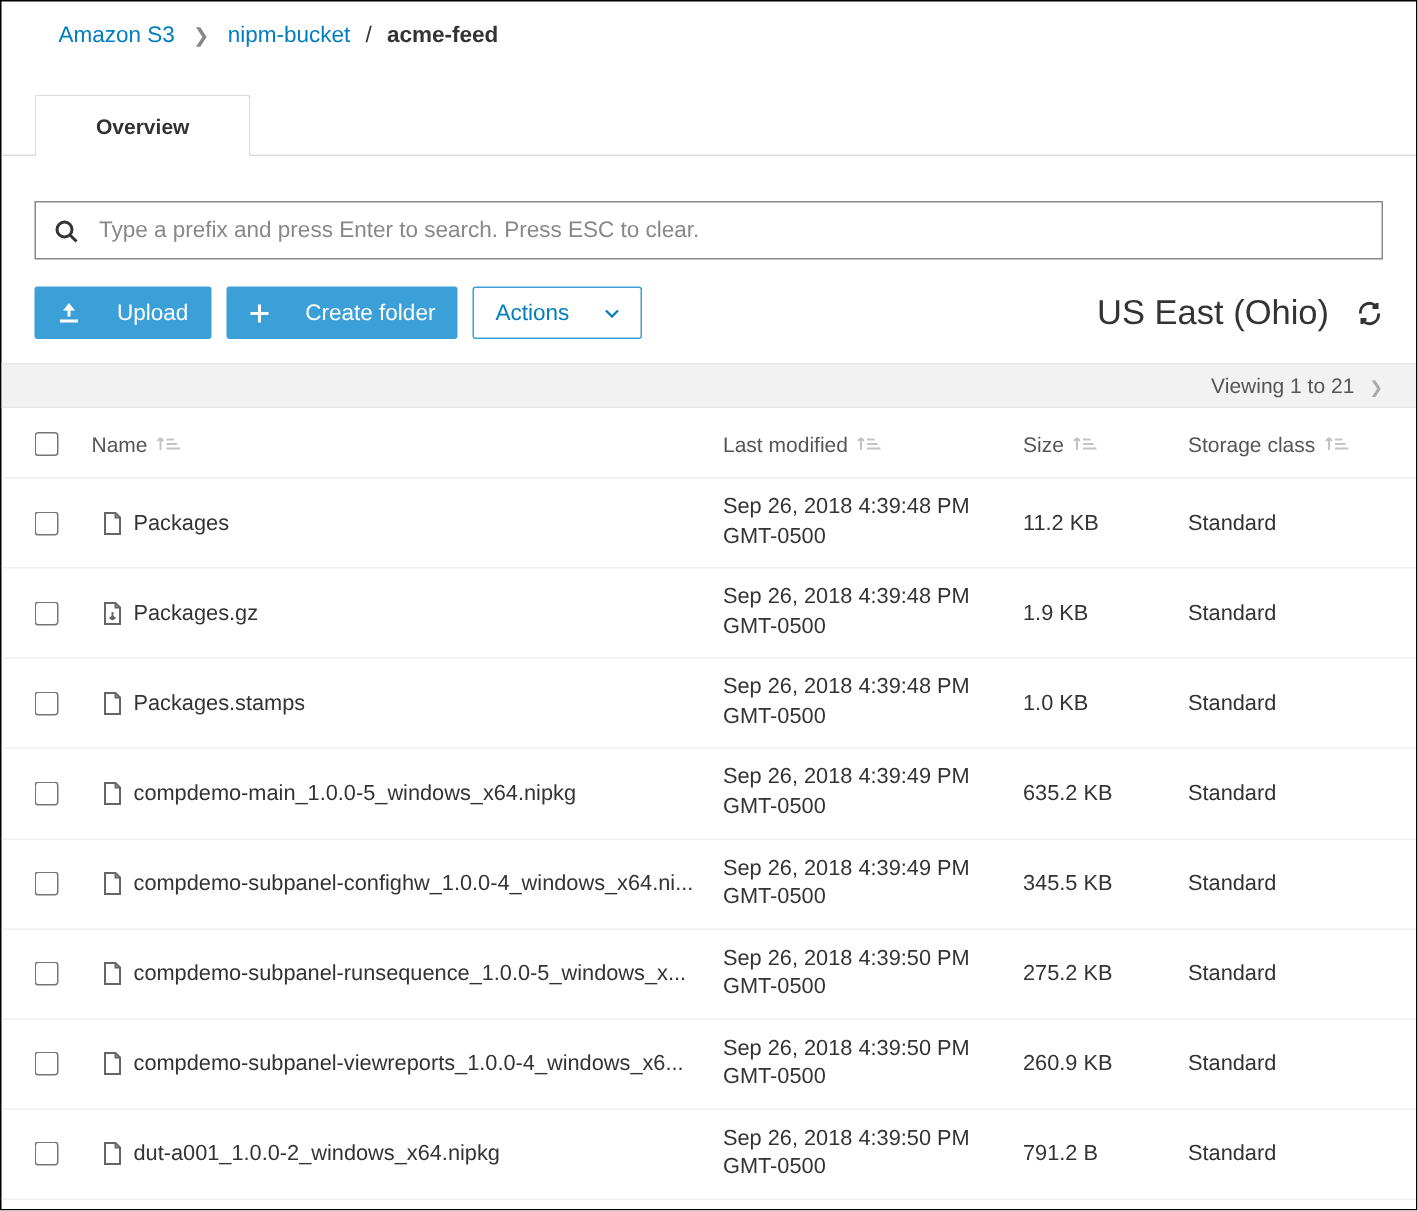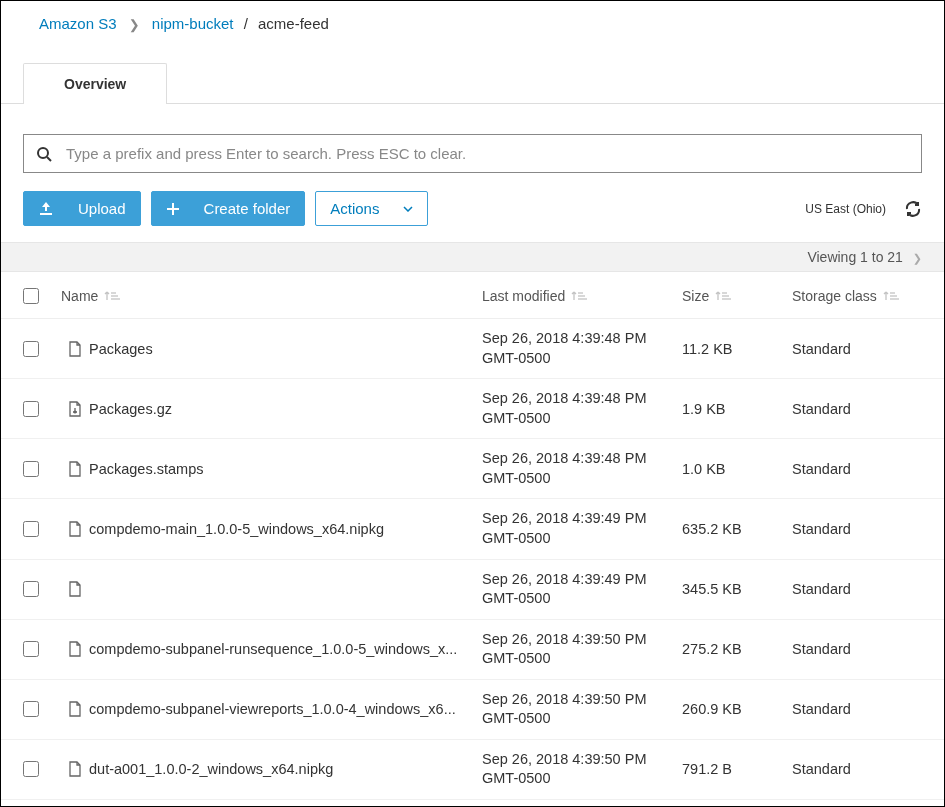--- a/index.html
+++ b/index.html
@@ -4,42 +4,42 @@
 <style>
 * { box-sizing: border-box; margin: 0; padding: 0; }
 body { font-family: "Helvetica Neue", Arial, sans-serif; font-size: 14px; color: #333; background: #fff; width: 945px; }
 .container { border: 1px solid #000; width: 945px; height: 807px; overflow: hidden; position: relative; }
 
 
 .breadcrumb { padding: 14px 20px 10px 38px; font-size: 15px; }
 .breadcrumb a { color: #007dbc; text-decoration: none; cursor: pointer; }
 .breadcrumb .sep { color: #888; margin: 0 8px; font-size: 13px; }
 .breadcrumb .slash { color: #333; margin: 0 6px; }
-.breadcrumb .current { color: #333; }
+.breadcrumb .current { color: #333; font-weight: bold; }
 
 
 .tabs { border-bottom: 1px solid #ddd; padding-left: 22px; margin-top: 20px; }
 .tab { display: inline-block; border: 1px solid #ddd; border-bottom: none; border-radius: 2px 2px 0 0; padding: 12px 40px; background: #fff; font-weight: bold; font-size: 14px; color: #333; position: relative; top: 1px; }
 
 
 .search-wrap { padding: 30px 22px 0 22px; }
 .search { border: 1px solid #888; display: flex; align-items: center; padding: 10px 12px; }
 .search .sicon { margin-right: 14px; }
 .search input { border: none; outline: none; font-size: 15px; width: 100%; color: #333; }
 .search input::placeholder { color: #888; }
 
 
 .toolbar { display: flex; align-items: center; padding: 18px 22px 16px 22px; }
 .btn { display: inline-flex; align-items: center; padding: 8px 14px; font-size: 15px; cursor: pointer; border-radius: 2px; margin-right: 10px; gap: 16px; }
 .btn.primary { background: #3ca0d8; color: #fff; border: 1px solid #3ca0d8; }
 .btn.outline { background: #fff; color: #007dbc; border: 1px solid #3ca0d8; }
 .btn .bicon { margin-right: 8px; display: inline-flex; }
 .btn .caret { margin-left: 8px; }
 .spacer { flex: 1; }
-.region { font-size: 12px; color: #333; margin-right: 18px; }
+.region { font-size: 23px; color: #333; margin-right: 18px; }
 .refresh { cursor: pointer; }
 
 
 .subheader { background: #f2f2f2; border-top: 1px solid #e6e6e6; border-bottom: 1px solid #e6e6e6; padding: 6px 22px; text-align: right; color: #555; font-size: 14px; }
 .subheader .chev { color: #aaa; margin-left: 6px; font-size: 11px; }
 
 
 .thead, .trow { display: flex; align-items: center; padding: 0 22px; }
 .thead { padding-top: 16px; padding-bottom: 14px; border-bottom: 1px solid #eee; }
 .col-check { width: 38px; display: flex; align-items: center; }
@@ -261,20 +261,21 @@
         <div class="col-check">
           <input type="checkbox" style="">
         </div>
         <div class="col-name">
           <span class="fileicon">
             <svg width="14" height="16" viewBox="0 0 14 16" fill="none" stroke="#666" stroke-width="1.3">
               <path d="M2 1 L9 1 L12 4 L12 15 L2 15 Z"></path>
               <path d="M9 1 L9 4 L12 4"></path>
             </svg>
           </span>
+          <span class="fname">compdemo-subpanel-confighw_1.0.0-4_windows_x64.ni...</span>
         </div>
         <div class="col-mod tcell">Sep 26, 2018 4:39:49 PM GMT-0500</div>
         <div class="col-size tcell">345.5 KB</div>
         <div class="col-class tcell">Standard</div>
       </div>
       <div class="trow">
         <div class="col-check">
           <input type="checkbox" style="">
         </div>
         <div class="col-name">

